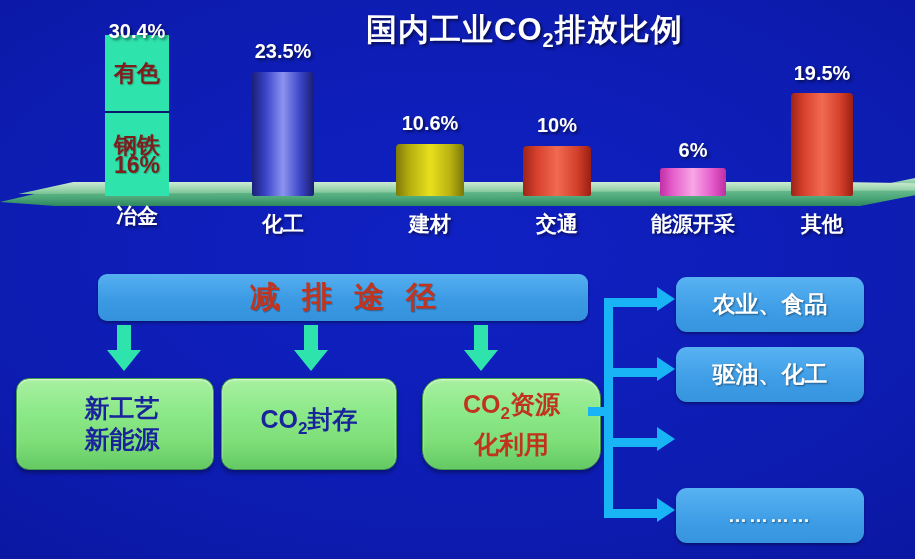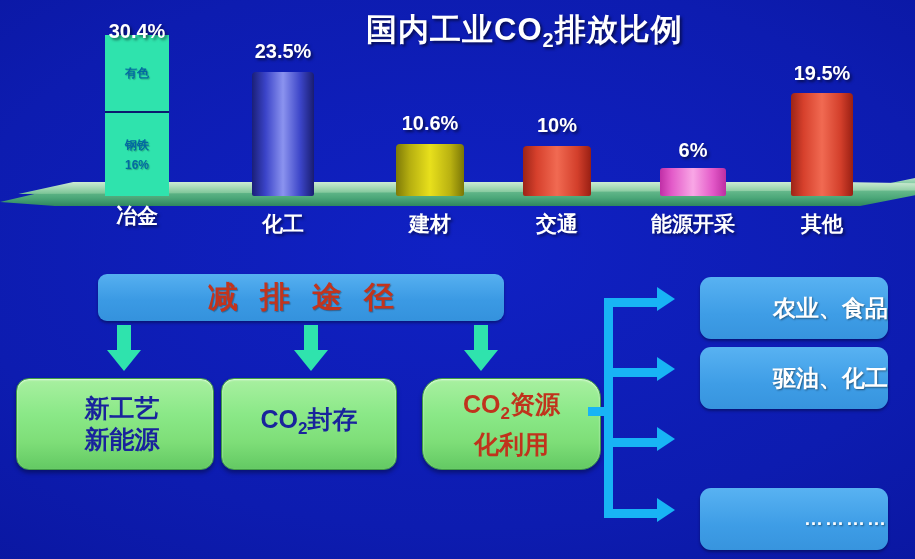--- a/index.html
+++ b/index.html
@@ -50,27 +50,27 @@
     text-shadow:2px 2px 3px rgba(0,0,0,.5);
   }
   .bar-value{
     position:absolute;width:140px;text-align:center;
     color:#ffffff;font-size:20px;font-weight:bold;
     text-shadow:2px 2px 3px rgba(0,0,0,.55);
   }
   .seg-divider{position:absolute;left:0;width:100%;height:2px;background:#0a1a6e;}
   .seg-text{
     position:absolute;width:100%;text-align:center;
-    color:#0369a1;font-size:12px;font-weight:bold;line-height:20px;
+    color:#7f1d1d;font-size:23px;font-weight:bold;line-height:20px;
     text-shadow:1px 1px 1px rgba(0,0,0,.25);
   }
 
   
   .banner{
-    position:absolute;left:98px;top:274px;width:406px;height:47px;
+    position:absolute;left:98px;top:274px;width:490px;height:47px;
     background:linear-gradient(180deg,#56b0f0 0%,#3b9ae4 55%,#3492dd 100%);
     border-radius:9px;
     box-shadow:0 2px 3px rgba(0,0,0,.35);
     color:#c2341d;font-size:30px;font-weight:bold;
     display:flex;align-items:center;justify-content:center;
     letter-spacing:22px;text-indent:22px;
     text-shadow:1px 1px 1px rgba(0,0,0,.30);
   }
 
   .down-arrow{position:absolute;width:34px;height:46px;}
@@ -88,24 +88,24 @@
     box-shadow:0 3px 4px rgba(0,0,0,.35), inset 0 1px 2px rgba(255,255,255,.7);
     display:flex;align-items:center;justify-content:center;text-align:center;
     font-size:25px;font-weight:bold;line-height:31px;
   }
   .gbox.blue-txt{color:#19239c;}
   .gbox.red-txt{color:#c0331c;}
   .gbox .sub{font-size:17px;vertical-align:sub;}
 
   
   .bbox{
-    position:absolute;left:700px;width:188px;height:62px;border-radius:11px;
+    position:absolute;left:676px;width:188px;height:55px;border-radius:11px;
     background:linear-gradient(180deg,#58b2f2 0%,#3e9de6 60%,#3794de 100%);
     box-shadow:0 2px 3px rgba(0,0,0,.35);
-    display:flex;align-items:center;justify-content:flex-end;
+    display:flex;align-items:center;justify-content:center;
     color:#ffffff;font-size:23px;font-weight:bold;
     text-shadow:1px 1px 2px rgba(0,0,0,.45);
   }
   .bbox.red-txt{color:#c0331c;text-shadow:1px 1px 1px rgba(0,0,0,.25);}
   .bbox .dots{font-size:19px;letter-spacing:2px;}
 
   .conn{position:absolute;left:604px;top:290px;width:78px;height:235px;}
   .conn .spine{position:absolute;left:0px;top:8px;width:9px;height:220px;background:#18b4f5;}
   .conn .stem{position:absolute;left:-16px;top:117px;width:22px;height:9px;background:#18b4f5;}
   .conn .branch{position:absolute;left:7px;width:46px;height:9px;background:#18b4f5;}

